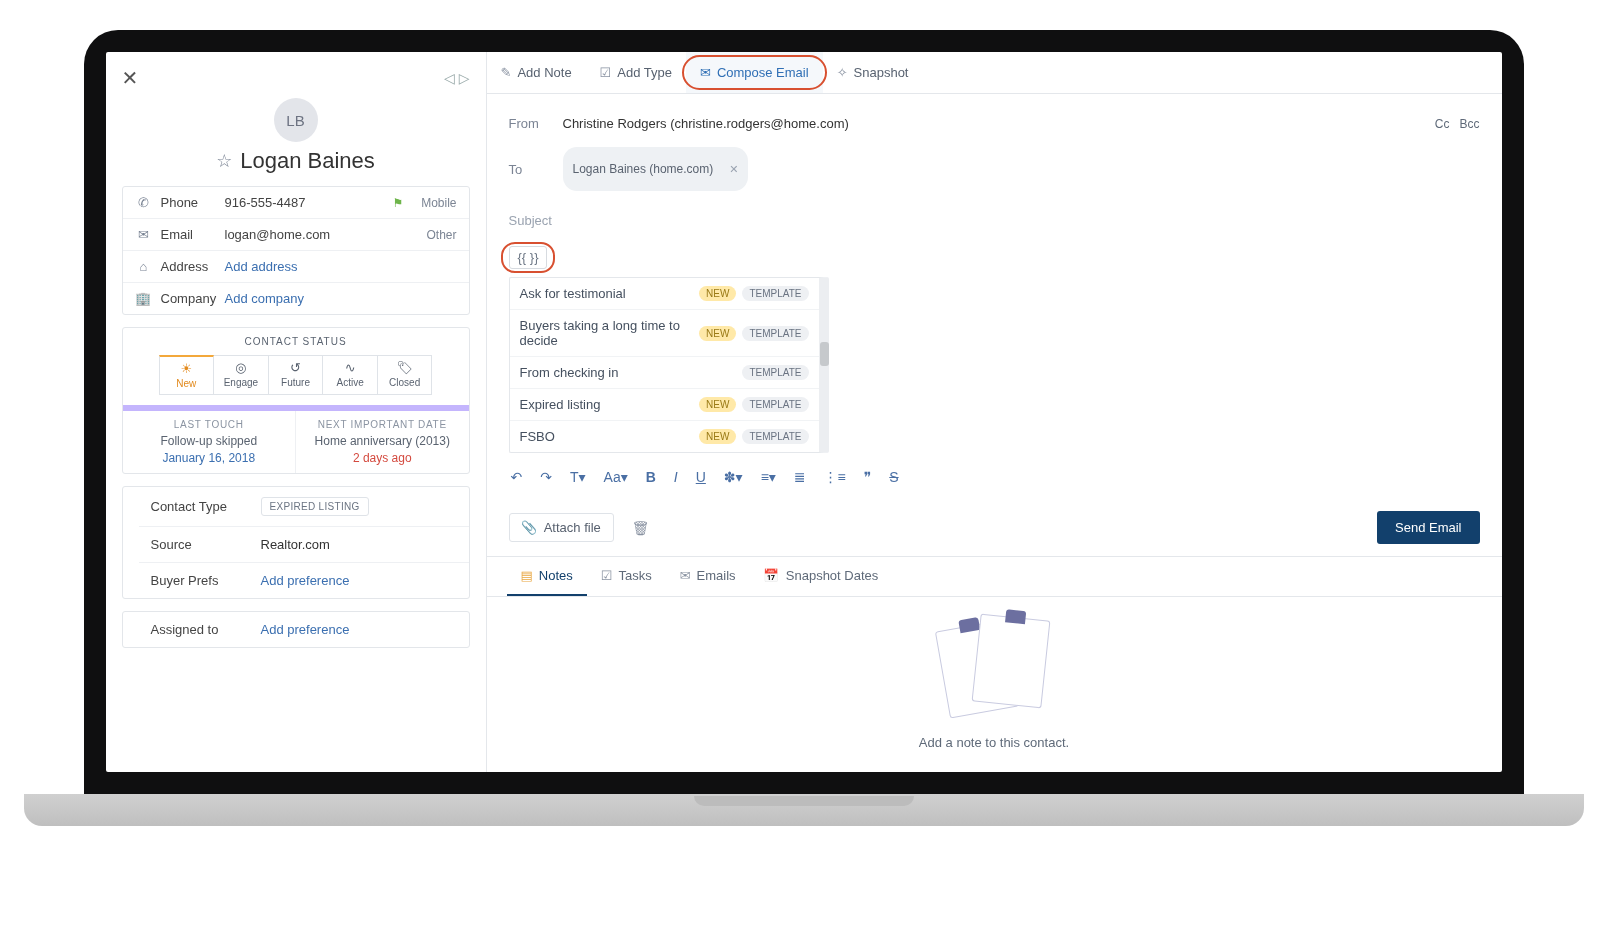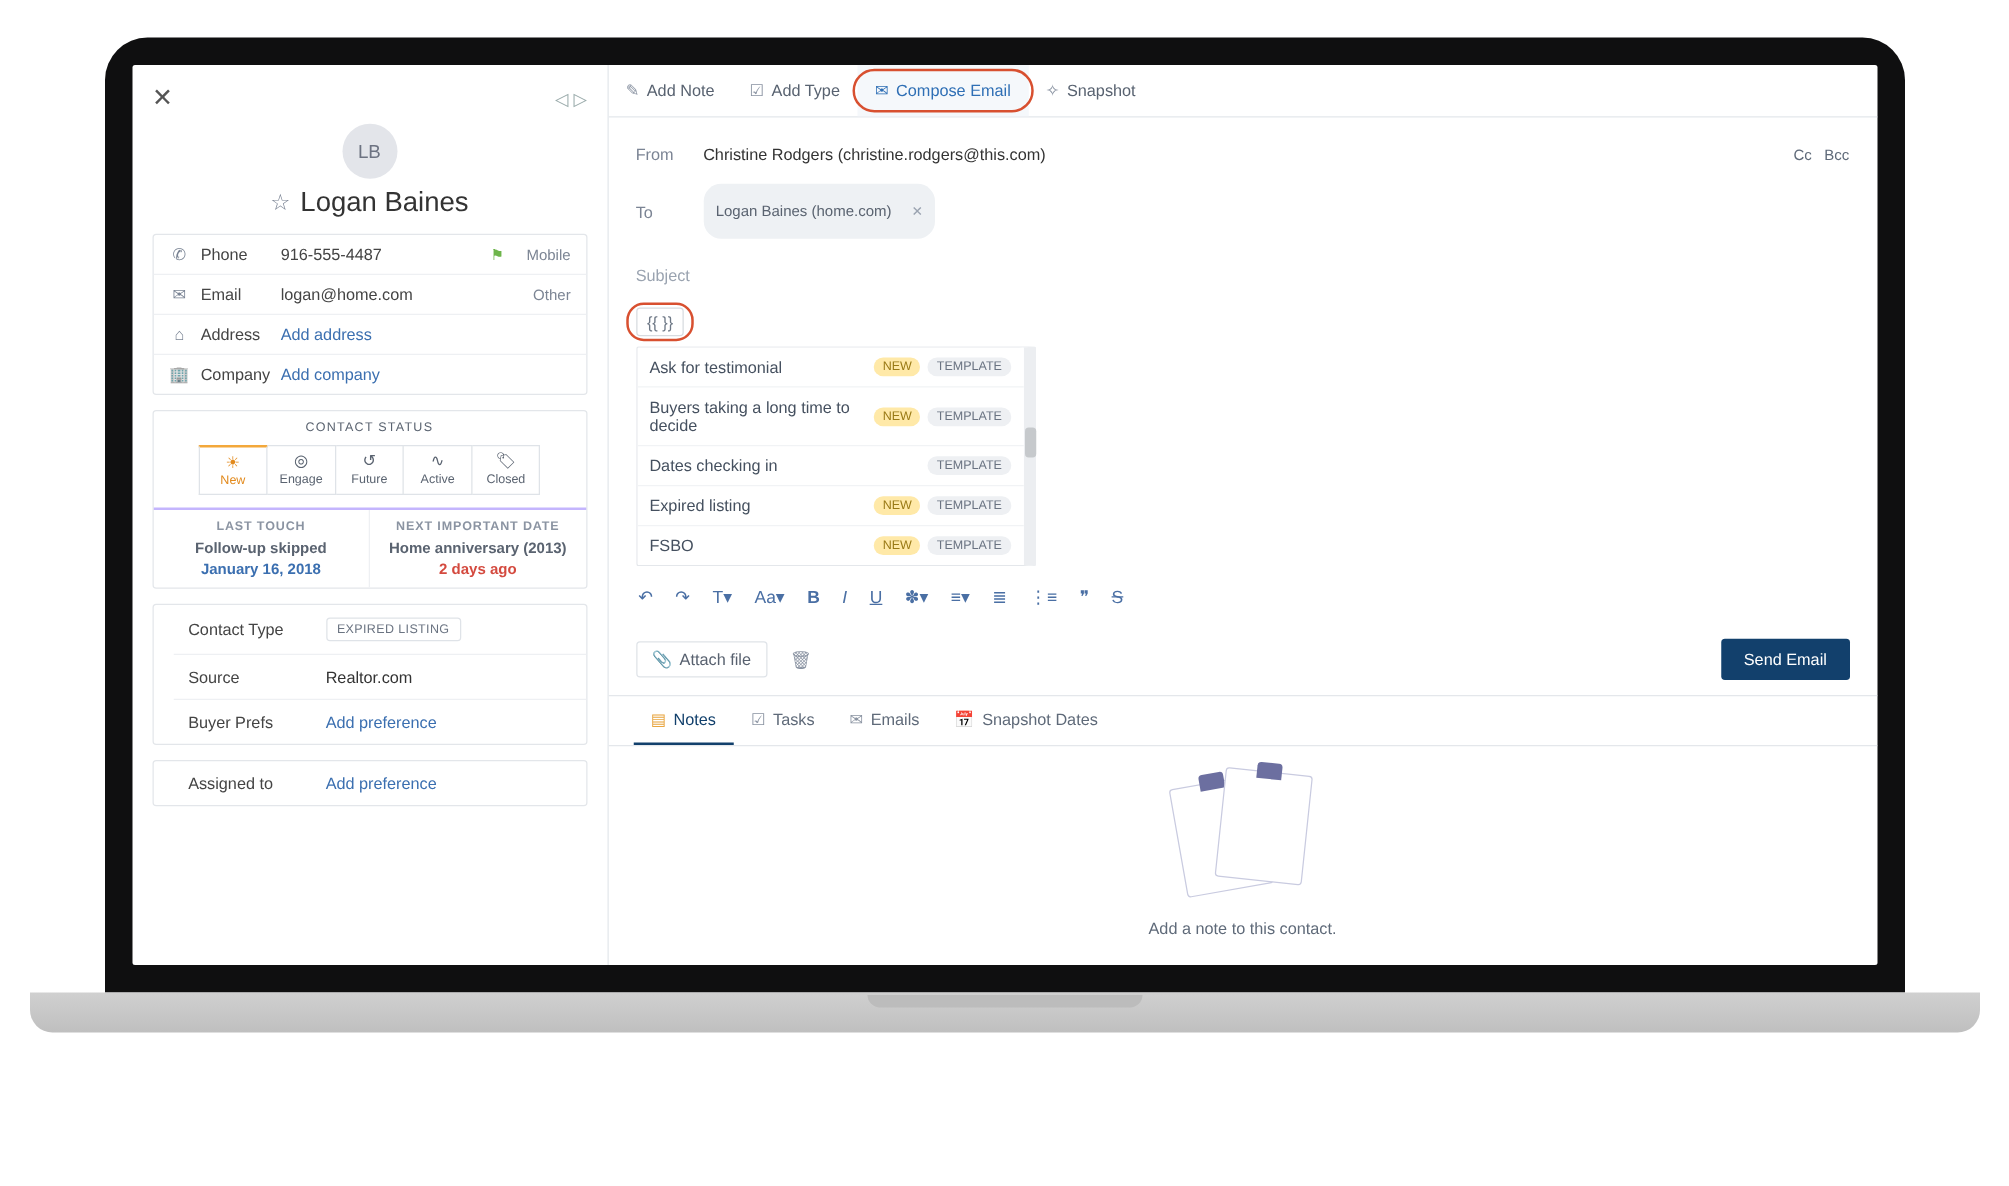--- a/index.html
+++ b/index.html
@@ -29,21 +29,21 @@
   .flag { color:#6eb54b; font-size:12px; margin-right:18px; }
   .ico { width:18px; color:#7a8494; display:inline-flex; justify-content:center; }
 
   .status-block .hdr { text-align:center; font-size:10px; letter-spacing:1px; color:#5a6370; padding:8px 0; }
   .status-row { display:flex; justify-content:center; padding:0 36px 10px; }
   .seg { flex:1; border:1px solid #dfe3e8; text-align:center; padding:4px 0 5px; font-size:10px; color:#5a6370; cursor:pointer; }
   .seg+.seg { border-left:none; }
   .seg.active { border-top:2px solid #f3a83b; color:#e28a1d; }
   .seg .sicon { display:block; font-size:13px; margin-bottom:2px; color:#5a6370; }
   .seg.active .sicon { color:#e28a1d; }
-  .touch-row { display:flex; border-top:2px solid #c4b5fd;font-weight:bold; }
+  .touch-row { display:flex; border-top:6px solid #c4b5fd; }
   .touch-col { flex:1; text-align:center; padding:8px 6px; font-size:12px; color:#5a6370; }
   .touch-col+.touch-col { border-left:1px solid #eef0f3; }
   .touch-col .t1 { font-size:10px; letter-spacing:.7px; color:#8b94a2; margin-bottom:4px; }
   .touch-col .t3 { color:#3b6fb0; margin-top:3px; }
   .touch-col .t3.red { color:#d44a3f; }
 
   .simple-row { display:flex; align-items:center; padding:10px 12px; border-bottom:1px solid #eef0f3; font-size:13px;margin-left:16px; }
   .simple-row:last-child { border-bottom:none; }
   .simple-row .lbl2 { width:110px; color:#444; }
   .badge { display:inline-block; padding:3px 8px; border:1px solid #dfe3e8; border-radius:3px; font-size:10px; color:#6b7482; letter-spacing:.3px; }
@@ -217,21 +217,21 @@
        <div class="tab">
               <span class="ticon">✧</span>
               <span>Snapshot</span>
             </div>
      </div>
 
      <div class="compose">
        <div class="field" style="justify-content:space-between">
          <div style="display:flex;align-items:center;">
            <span class="flabel">From</span>
-           <span>Christine Rodgers (christine.rodgers@this.com)</span>
+           <span>Christine Rodgers (christine.rodgers@home.com)</span>
          </div>
          <div class="ccbcc">
            <span>Cc</span>
            <span>Bcc</span>
          </div>
        </div>
        <div class="field">
          <span class="flabel">To</span>
          <span class="chip">
                 <span>Logan Baines (home.com)</span>
@@ -257,21 +257,21 @@
          </div>
          <div class="tpl-item">
            <span>Buyers taking a long time to decide</span>
            <span class="pills">
                   <span class="pill new">NEW</span>
                   <span class="pill">TEMPLATE</span>
                 </span>
            <span class="scroll-thumb"></span>
          </div>
          <div class="tpl-item">
-           <span>Dates checking in</span>
+           <span>From checking in</span>
            <span class="pills">
                   <span class="pill">TEMPLATE</span>
                 </span>
          </div>
          <div class="tpl-item">
            <span>Expired listing</span>
            <span class="pills">
                   <span class="pill new">NEW</span>
                   <span class="pill">TEMPLATE</span>
                 </span>

